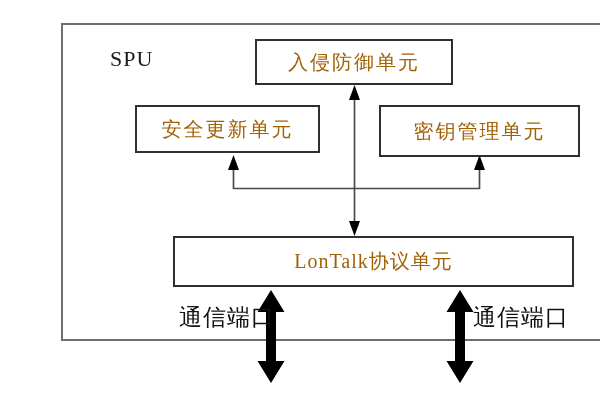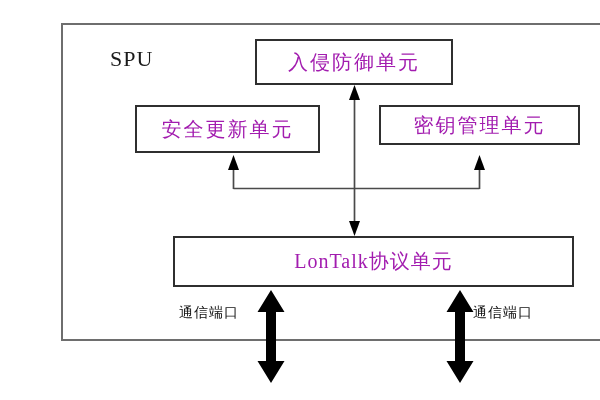--- a/index.html
+++ b/index.html
@@ -41,41 +41,41 @@
   
   .node {
     position: absolute;
     box-sizing: border-box;
     border: 2px solid #2f2f2f;
     background: #ffffff;
     display: flex;
     align-items: center;
     justify-content: center;
     font-size: 20px;
-    color: #a21caf;
+    color: #a16207;
     letter-spacing: 2px;
     white-space: nowrap;
     z-index: 2;
   }
   .node-intrusion { left: 207px; top: 39px;  width: 198px; height: 46px; }
   .node-update    { left: 87px;  top: 105px; width: 185px; height: 48px; }
-  .node-key       { left: 331px; top: 105px; width: 201px; height: 40px; }
+  .node-key       { left: 331px; top: 105px; width: 201px; height: 52px; }
   .node-lontalk   { left: 125px; top: 236px; width: 401px; height: 51px; letter-spacing: 1px; }
   
   .connector-layer {
     position: absolute;
     left: 0;
     top: 0;
     width: 600px;
     height: 400px;
     z-index: 1;
   }
   .port-label {
     position: absolute;
-    font-size: 14px;
+    font-size: 23px;
     color: #111111;
     letter-spacing: 1px;
     line-height: 1;
     z-index: 3;
     white-space: nowrap;
   }
   .port-label-left  { left: 131px; top: 306px; }
   .port-label-right { left: 425px; top: 306px; }
 </style>
 </head>

